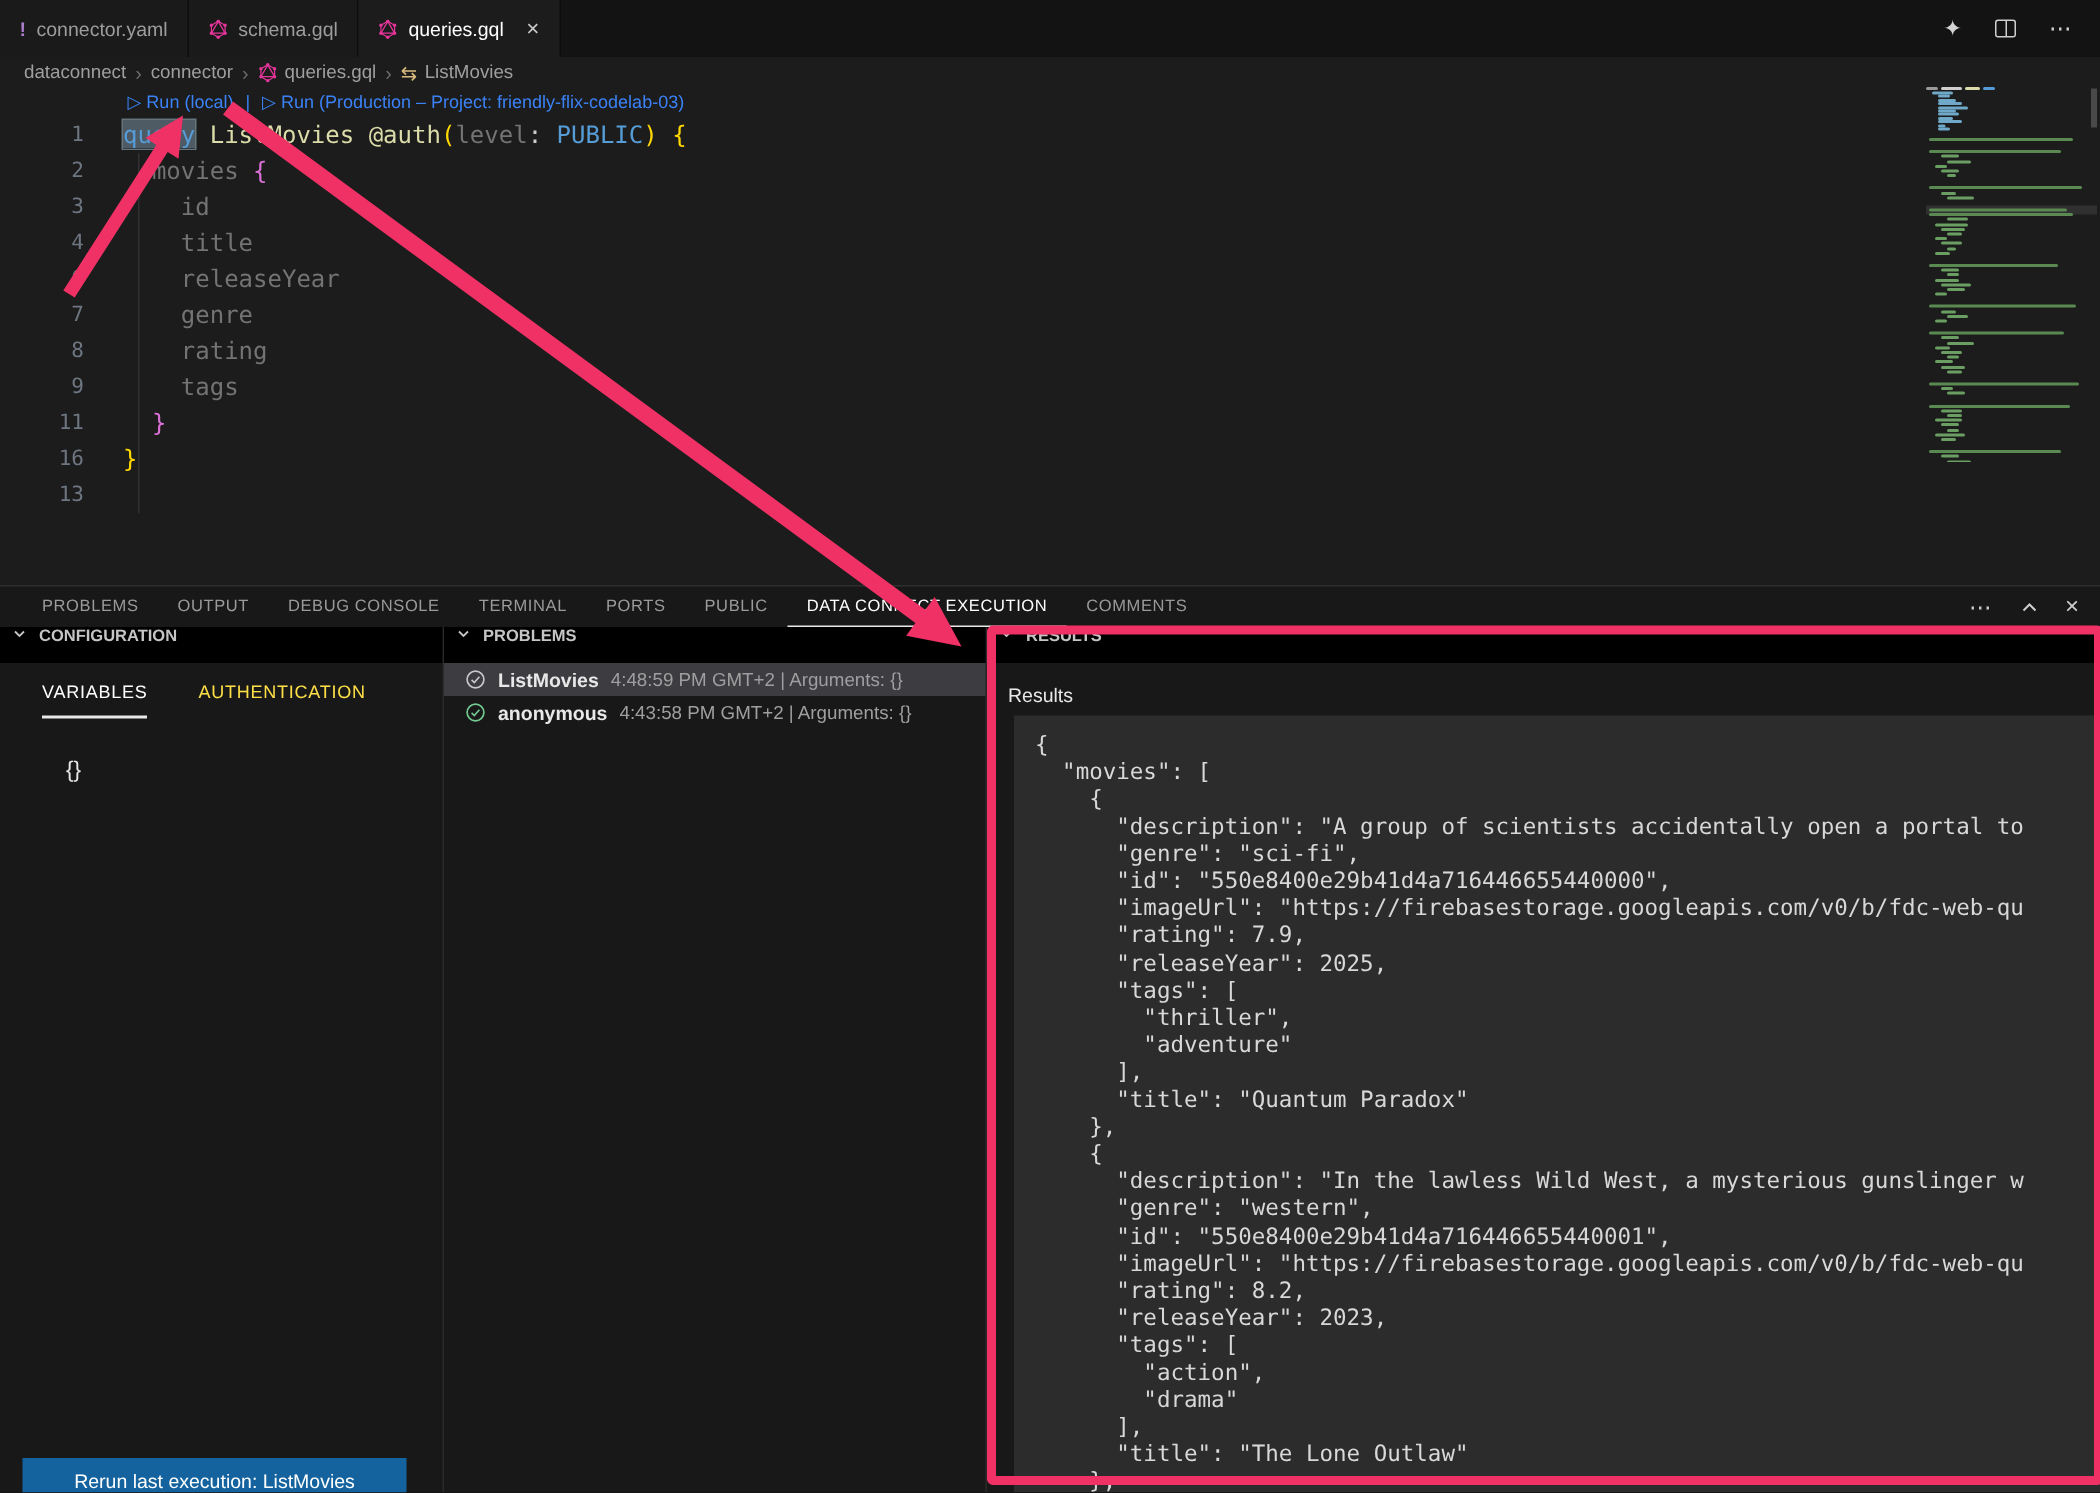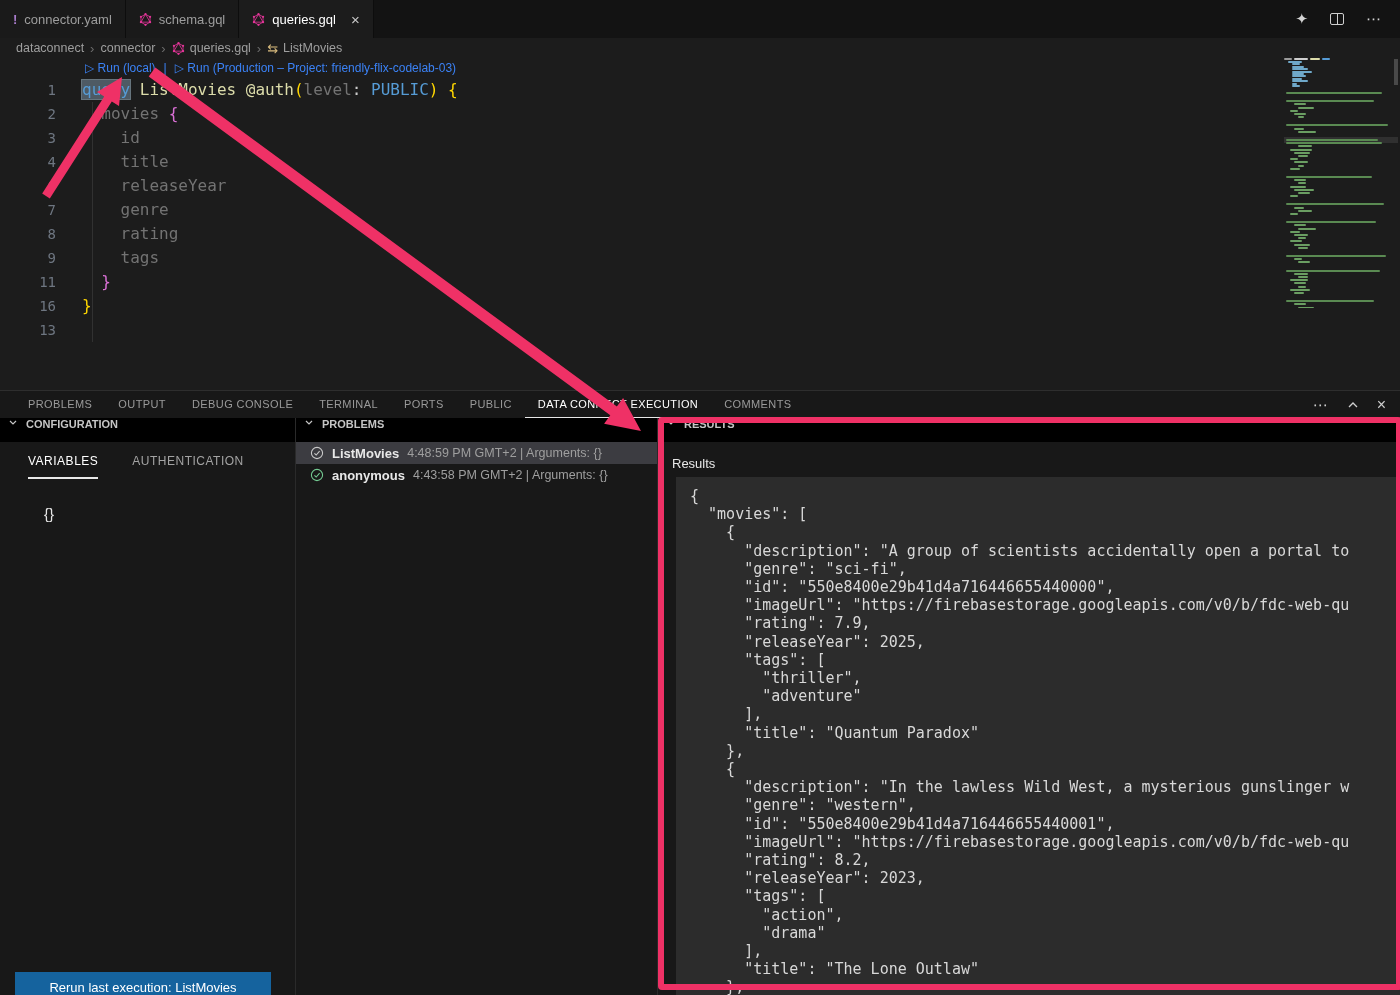--- a/index.html
+++ b/index.html
@@ -51,21 +51,21 @@
           border-bottom:1px solid transparent; cursor:pointer; white-space:nowrap; }
   .ptab.active { color:#fff; border-bottom-color:#e8e8e8; }
   .panel-actions { margin-left:auto; padding-right:14px; display:flex; gap:18px; color:#cfcfcf; align-items:center; }
   .panel-body { display:flex; height:577px; }
   .sec-head { height:24px; display:flex; align-items:flex-start; gap:8px; padding-left:8px;
               font-size:11px; font-weight:bold; color:#c5c5c5; background:#000000; }
   #config  { width:296px; border-right:1px solid #2a2a2a; position:relative; }
   #history { width:362px; border-right:1px solid #2a2a2a; }
   #results { flex:1; display:flex; flex-direction:column; min-width:0; }
   .cfg-tabs { display:flex; padding-left:28px; margin-top:12px; }
-  .cfg-tab { font-size:12px; letter-spacing:0.5px; color:#a3a3a3; padding-bottom:9px; margin-right:34px;
+  .cfg-tab { font-size:12px; letter-spacing:0.5px; color:#fde047; padding-bottom:9px; margin-right:34px;
              border-bottom:2px solid transparent; cursor:pointer; }
   .cfg-tab.active { color:#fff; border-bottom-color:#e8e8e8; }
   .cfg-value { margin:26px 0 0 44px; font-size:15px; color:#e6e6e6; }
   .rerun { position:absolute; left:15px; bottom:-7px; width:256px; height:30px;
            background:var(--rerun-button-blue); color:#fff; font-size:13px; border:none;
            display:flex; align-items:center; justify-content:center; cursor:pointer;
            font-family:"Liberation Sans", sans-serif; }
   .hrow { height:22px; display:flex; align-items:center; gap:8px; padding-left:14px; font-size:13px; color:#e8e8e8; cursor:pointer; }
   .hrow.selected { background:#3c3c41; }
   .hname { font-weight:bold; }

